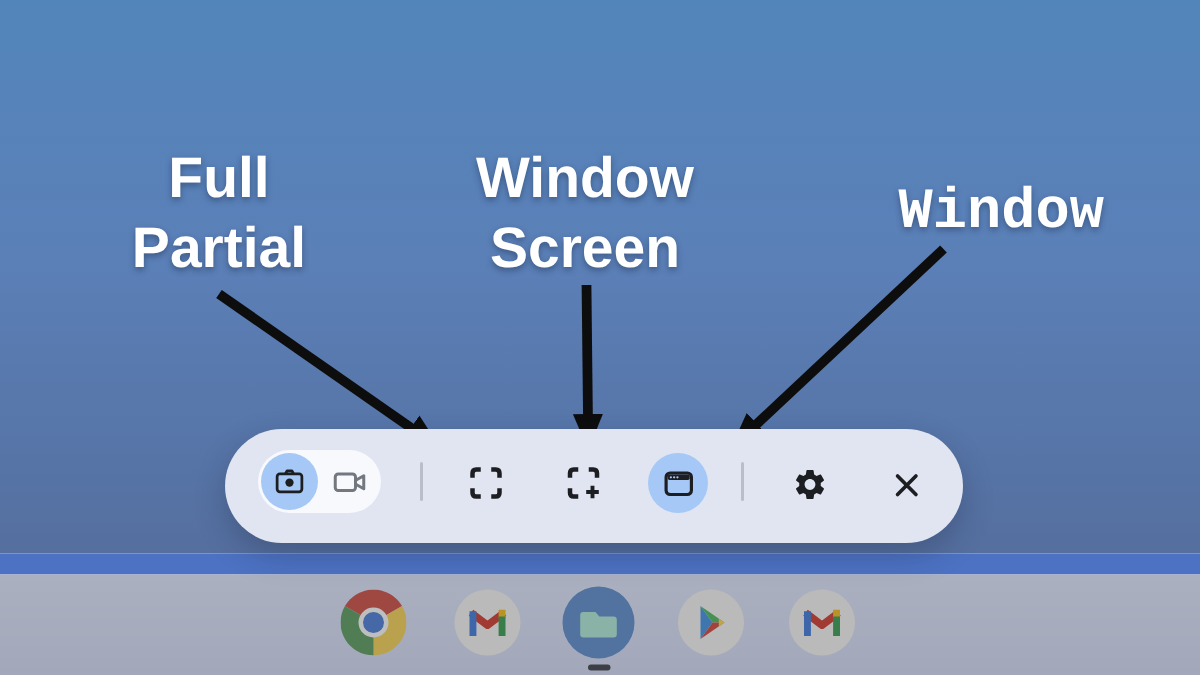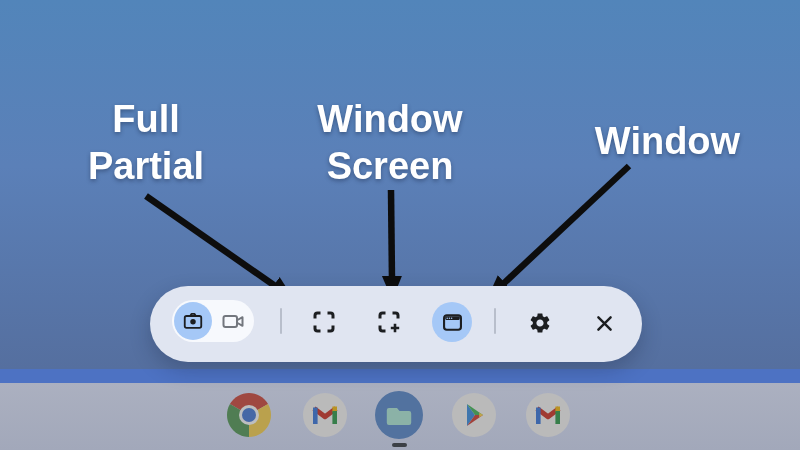--- a/index.html
+++ b/index.html
@@ -10,21 +10,21 @@
   .wallpaper{position:absolute;left:0;top:0;width:800px;height:369px;
     background:linear-gradient(to bottom,#5285ba 0%,#5b80b8 45%,#556f9f 100%);}
   .wallpaper-band{position:absolute;left:0;top:369px;width:800px;height:14px;background:#4d72c3;}
   .shelf{position:absolute;left:0;top:383px;width:800px;height:67px;
     background:linear-gradient(to bottom,#abb0c0,#a2a8ba);}
 
   .anno{position:absolute;color:#fff;font-weight:bold;font-size:38px;line-height:47px;
     text-align:center;text-shadow:0 2px 4px rgba(25,40,70,.45);}
   #anno-full{left:56px;top:96px;width:180px;}
   #anno-partial{left:295px;top:96px;width:190px;}
-  #anno-window{left:580px;top:118px;width:175px;}
+  #anno-window{left:580px;top:118px;width:175px;font-family:Liberation Mono, monospace;}
 
   .arrows{position:absolute;left:0;top:0;pointer-events:none;}
 
   .toolbar{position:absolute;left:150px;top:286px;width:492px;height:76px;
     border-radius:38px;background:#e0e5f1;box-shadow:0 8px 20px rgba(25,35,60,.28);}
   .toggle{position:absolute;left:22px;top:14px;width:82px;height:42px;border-radius:21px;background:#f7f9fd;}
   .toggle-opt{position:absolute;top:2px;width:38px;height:38px;border-radius:50%;
     display:flex;align-items:center;justify-content:center;}
   .toggle-opt.sel{background:#a5c8f7;}
   .tb-divider{position:absolute;top:22px;width:2px;height:26px;background:#b8becb;border-radius:1px;}

